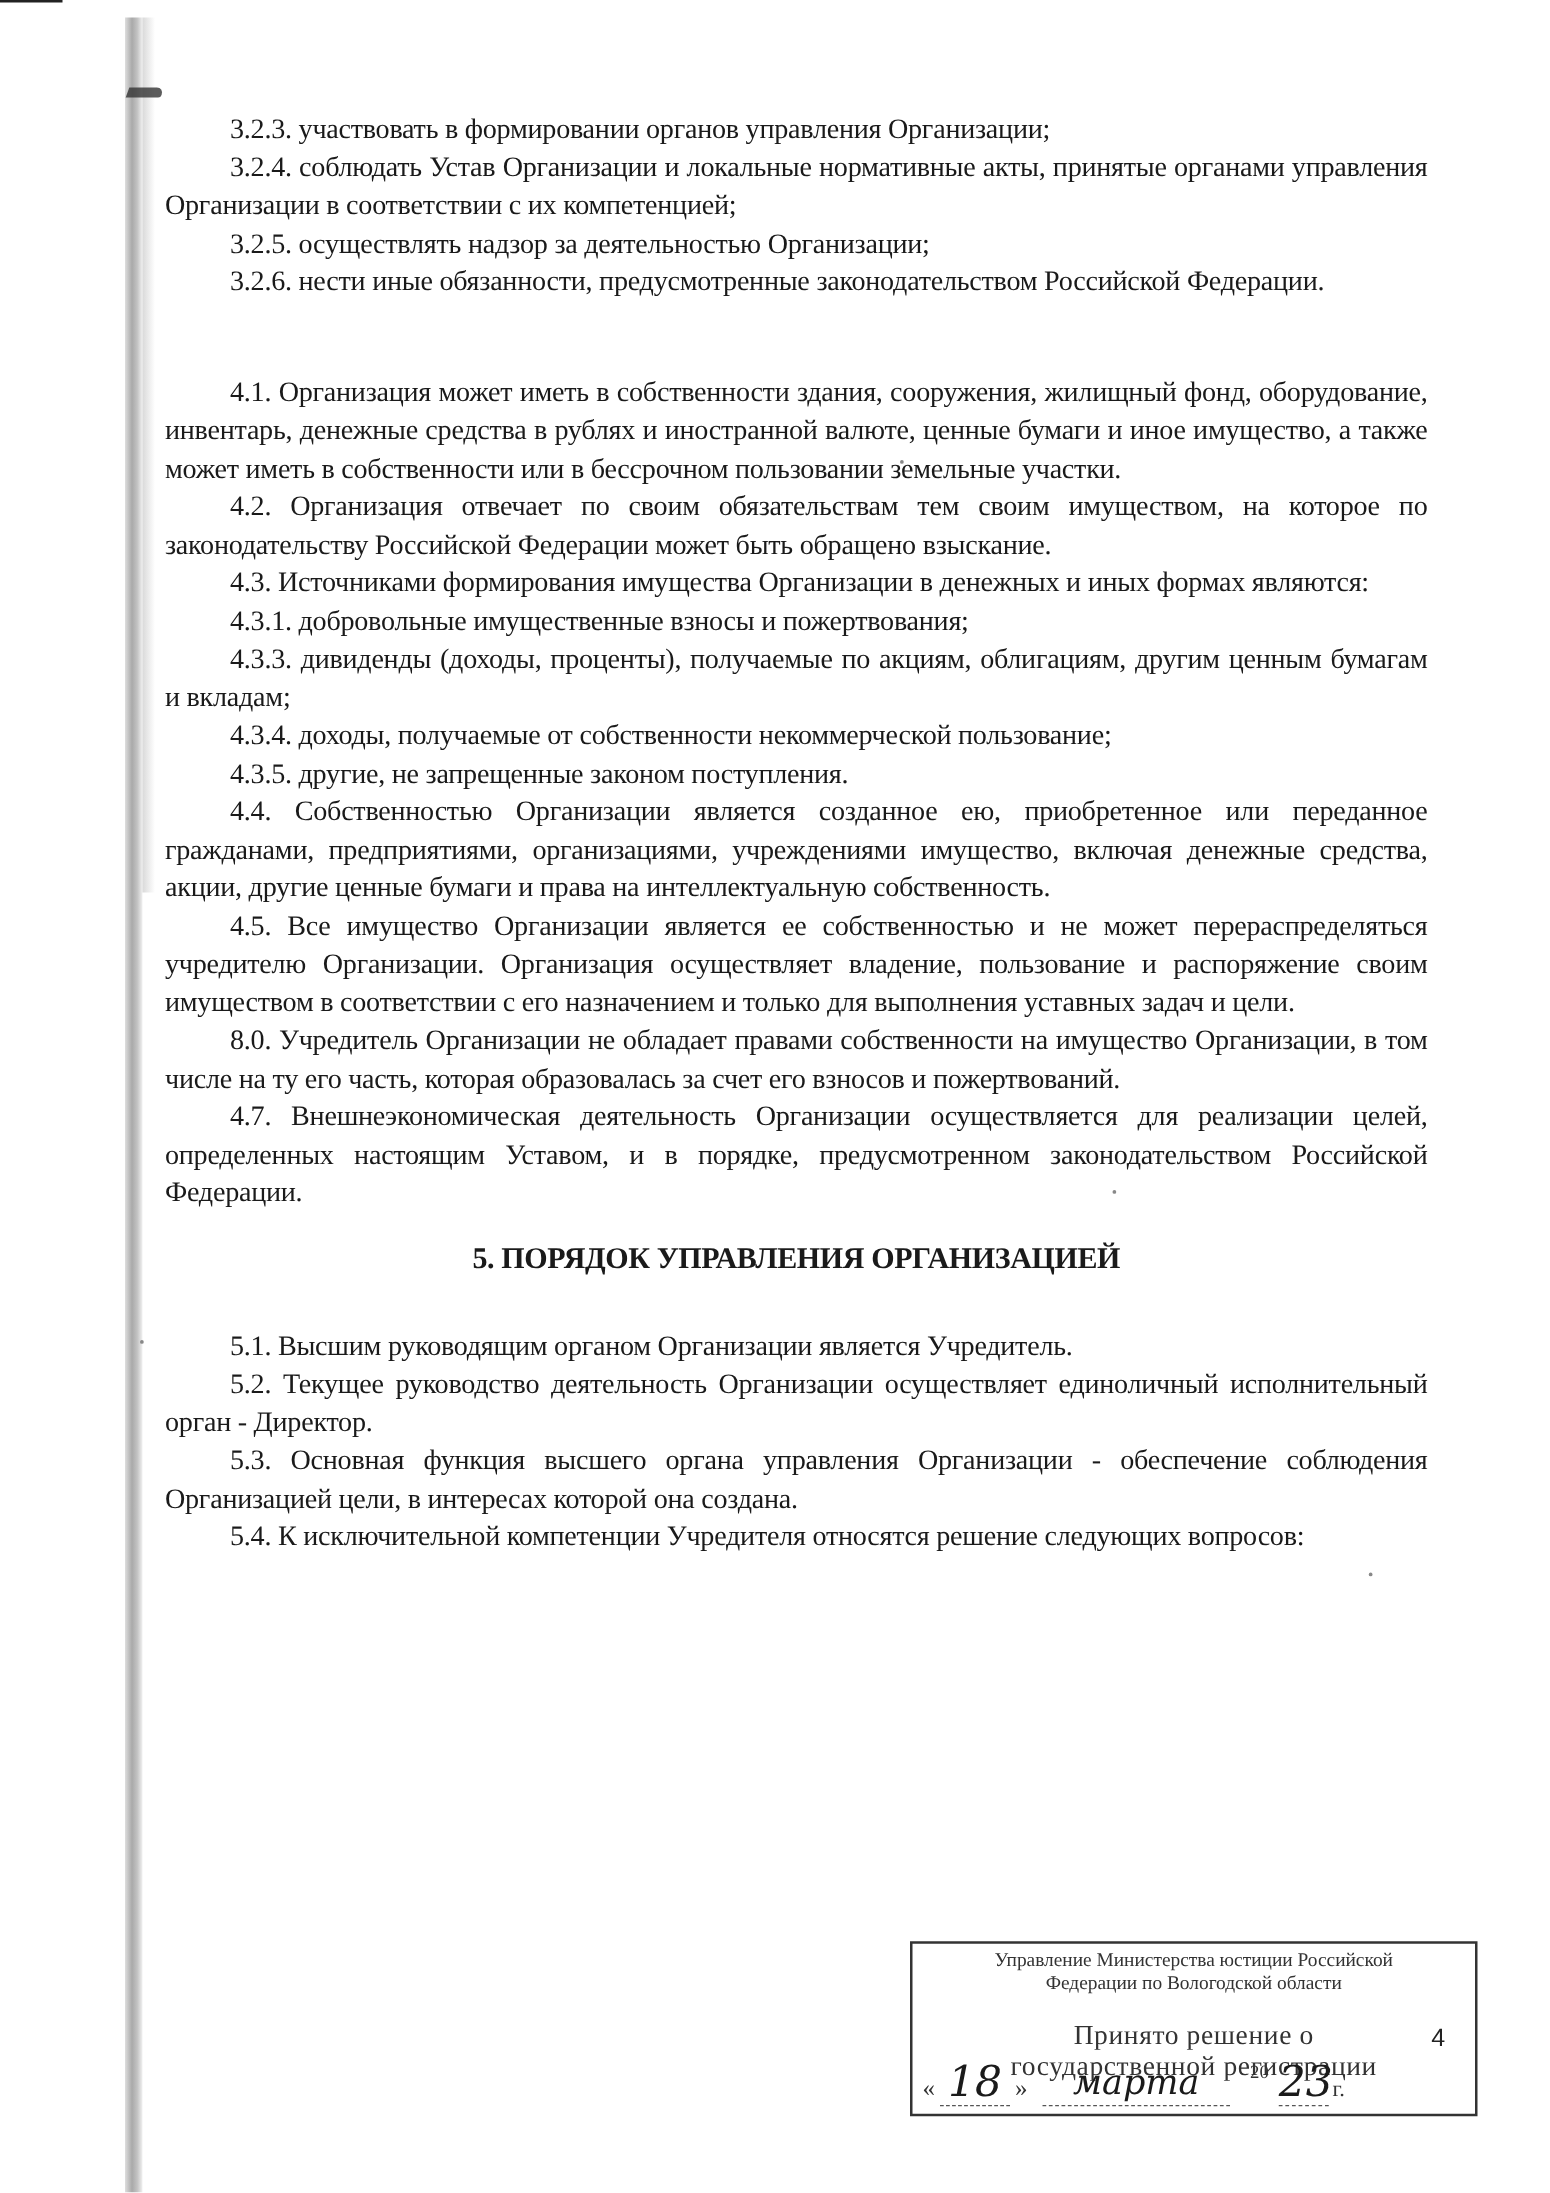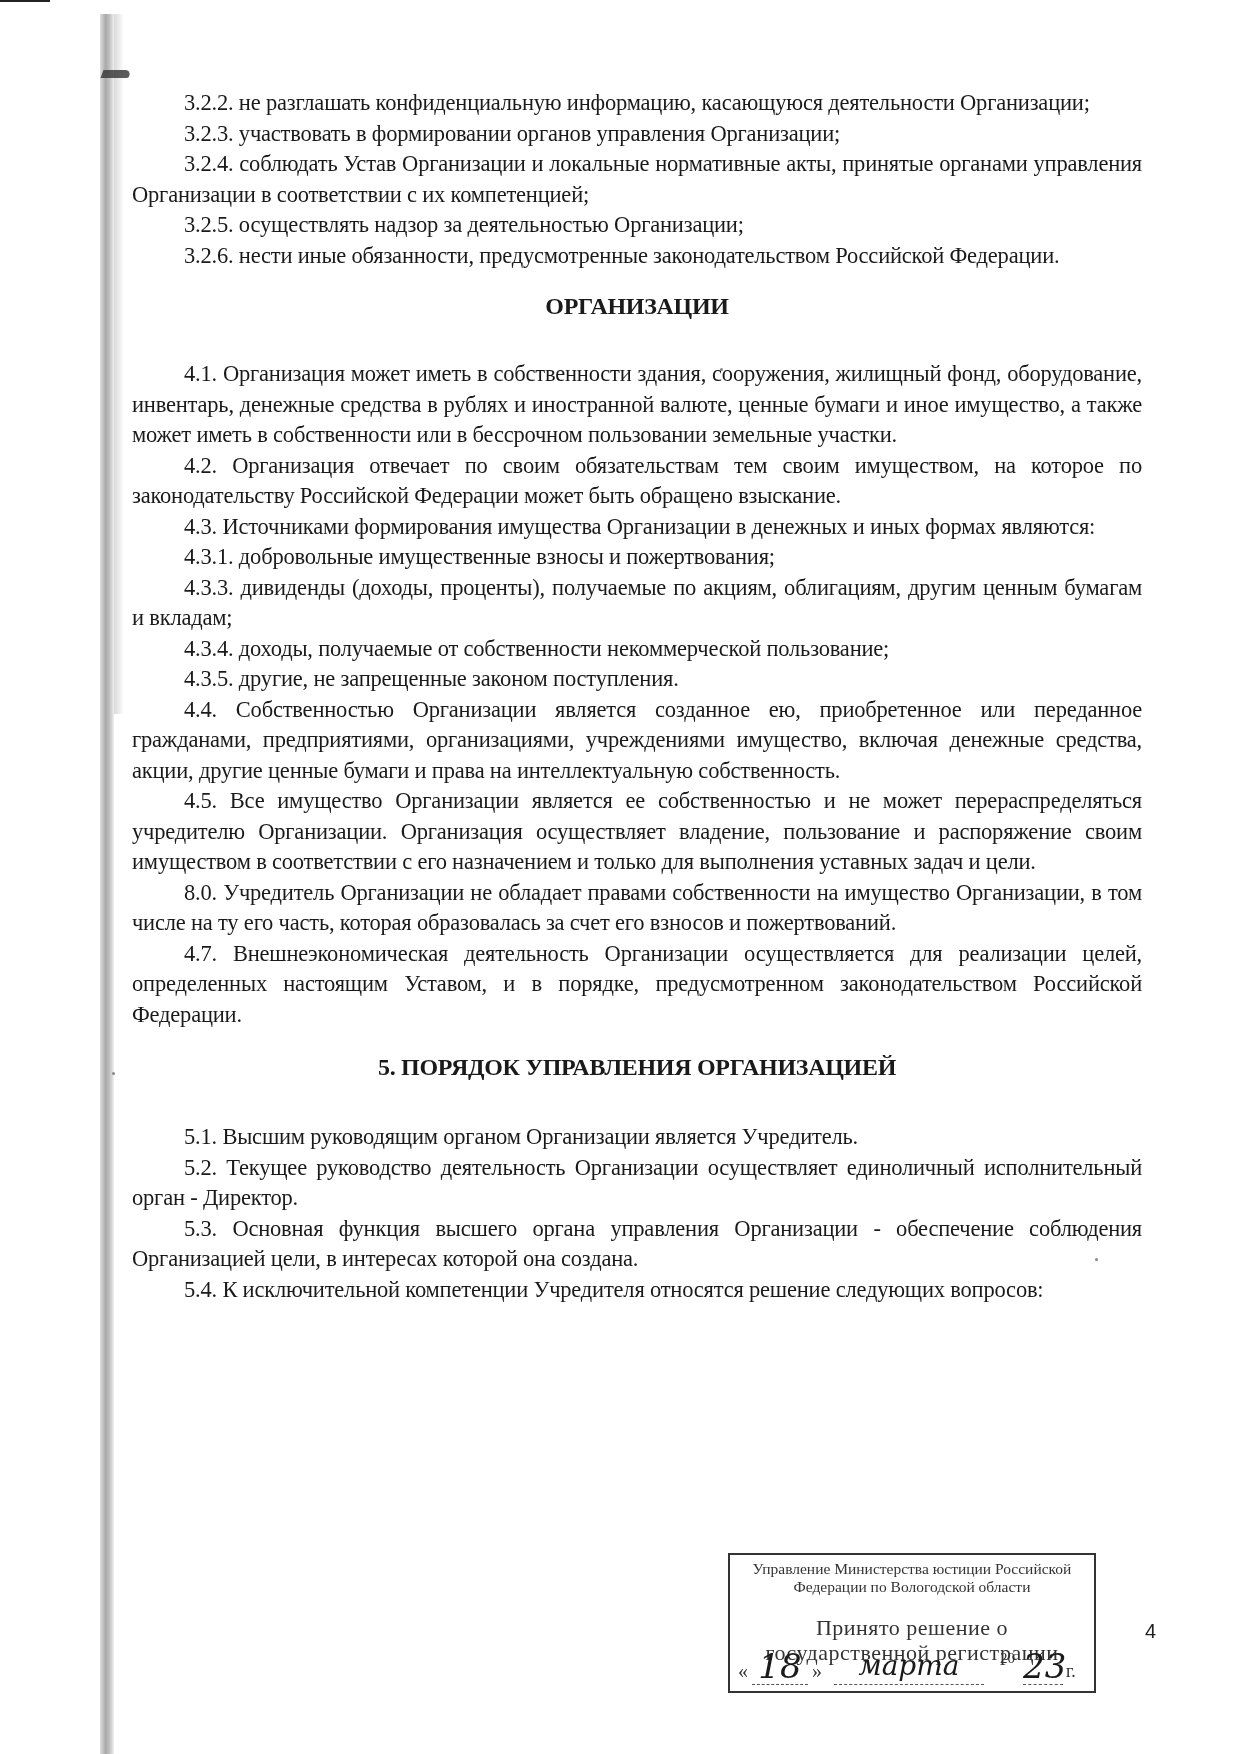--- a/index.html
+++ b/index.html
@@ -71,21 +71,21 @@
     }
     .gap-before-h4 { height: 20px; }
     .gap-after-h4 { height: 38px; }
     .gap-before-h5 { height: 22px; }
     .gap-after-h5 { height: 40px; }
 
     .stamp {
       position: absolute;
       left: 728px;
       top: 1553px;
-      width: 368px;
+      width: 454px;
       height: 140px;
       border: 2px solid #333;
       box-sizing: border-box;
       font-family: "Liberation Serif", "DejaVu Serif", serif;
       color: #333;
       text-align: center;
     }
     .stamp-l1 { font-size: 15.5px; line-height: 18px; margin-top: 5px; }
     .stamp-l2 { font-size: 15.5px; line-height: 18px; }
     .stamp-l3 { font-size: 22px; line-height: 26px; margin-top: 19px; letter-spacing: 0.5px; }
@@ -124,29 +124,27 @@
   </style>
 </head>
 <body>
 
 <div class="corner-mark"></div>
 <div class="scan-edge"></div>
 <div class="scan-edge-fade"></div>
 <div class="scan-nick"></div>
 
 <div class="page">
-  <p class="p indent">3.2.2. не разглашать конфиденциальную информацию, касающуюся деятельности Организации;</p>
   <p class="p indent">3.2.3. участвовать в формировании органов управления Организации;</p>
   <p class="p indent">3.2.4. соблюдать Устав Организации и локальные нормативные акты, принятые органами управления Организации в соответствии с их компетенцией;</p>
   <p class="p indent">3.2.5. осуществлять надзор за деятельностью Организации;</p>
   <p class="p indent">3.2.6. нести иные обязанности, предусмотренные законодательством Российской Федерации.</p>
 
   <div class="gap-before-h4"></div>
   <div>
-    <p class="h">ОРГАНИЗАЦИИ</p>
   </div>
   <div class="gap-after-h4"></div>
 
   <p class="p indent">4.1. Организация может иметь в собственности здания, сооружения, жилищный фонд, оборудование, инвентарь, денежные средства в рублях и иностранной валюте, ценные бумаги и иное имущество, а также может иметь в собственности или в бессрочном пользовании земельные участки.</p>
   <p class="p indent">4.2. Организация отвечает по своим обязательствам тем своим имуществом, на которое по законодательству Российской Федерации может быть обращено взыскание.</p>
   <p class="p indent">4.3. Источниками формирования имущества Организации в денежных и иных формах являются:</p>
   <p class="p indent">4.3.1. добровольные имущественные взносы и пожертвования;</p>
   <p class="p indent">4.3.3. дивиденды (доходы, проценты), получаемые по акциям, облигациям, другим ценным бумагам и вкладам;</p>
   <p class="p indent">4.3.4. доходы, получаемые от собственности некоммерческой пользование;</p>
   <p class="p indent">4.3.5. другие, не запрещенные законом поступления.</p>

